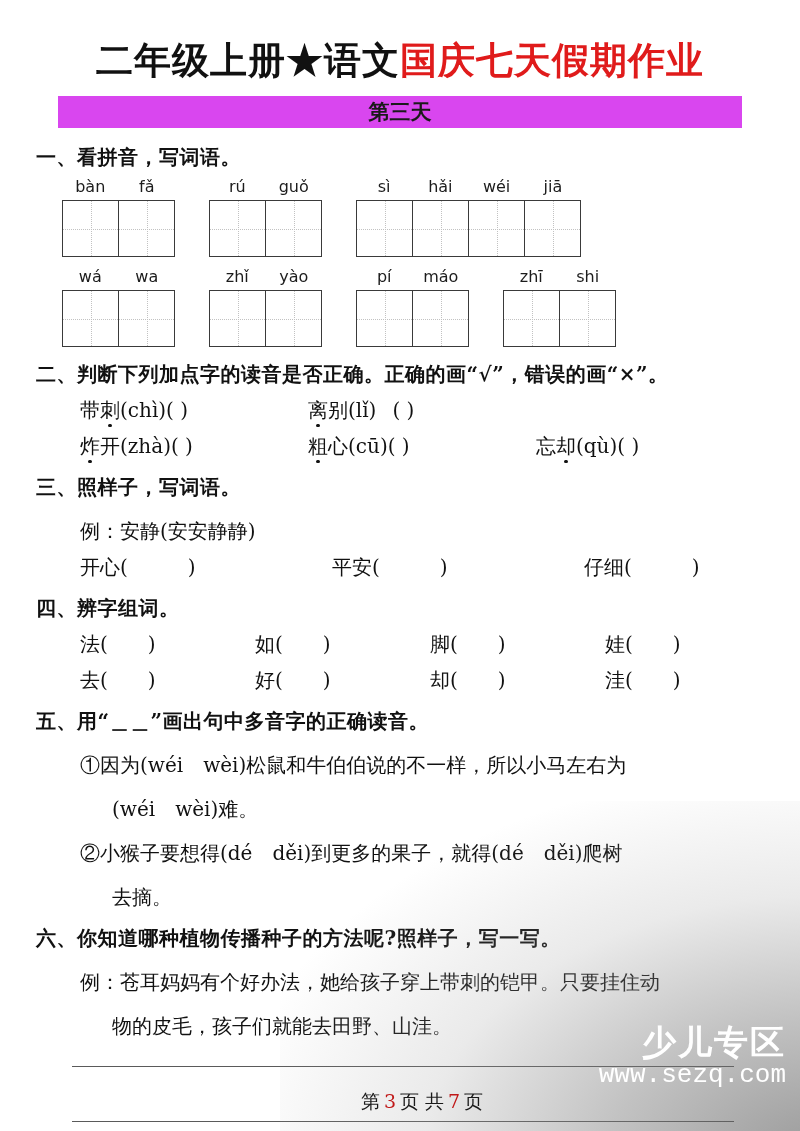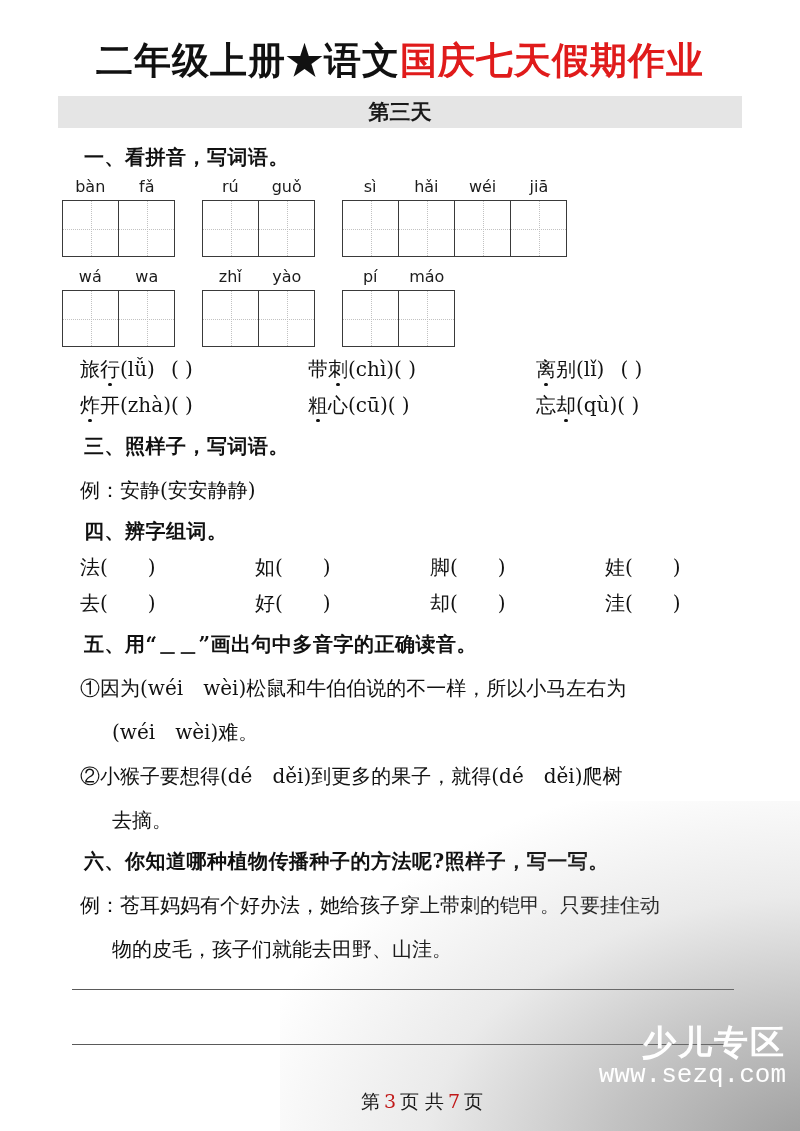--- a/index.html
+++ b/index.html
@@ -42,49 +42,48 @@
     letter-spacing: 1px;
   }
   .title-black { color: #111111; }
   .title-red { color: #e01b1b; }
 
   .banner {
     margin: 10px 58px 16px 58px;
     height: 32px;
     line-height: 32px;
     text-align: center;
-    background: #e5e5e5;
+    background: #d946ef;
     font-size: 21px;
     font-weight: bold;
     color: #1a1a1a;
     font-family: "DejaVu Serif", "Liberation Serif", serif;
   }
 
   .content { padding: 0 30px 0 36px; }
 
   .q-head {
     font-size: 20px;
     font-weight: bold;
     color: #111111;
     margin-top: 14px;
     margin-bottom: 4px;
     letter-spacing: 0.5px;
     font-family: "DejaVu Serif", "Liberation Serif", serif;
-    margin-left: 48px;
   }
 
   
   .pin-row {
     display: flex;
     align-items: flex-end;
     margin-left: 26px;
     margin-top: 6px;
   }
   .pin-row.row2 { margin-top: 10px; }
-  .pin-group { margin-right: 27px; }
+  .pin-group { margin-right: 34px; }
   .pin-labels {
     display: flex;
     justify-content: space-around;
     font-family: "DejaVu Sans", "Liberation Sans", sans-serif;
     font-size: 16px;
     color: #1c1c1c;
     margin-bottom: 4px;
   }
   .pin-labels span { flex: 1 1 0; text-align: center; }
   .grid {
@@ -273,38 +272,53 @@
       <div class="pin-group">
         <div class="pin-labels">
           <span>pí</span>
           <span>máo</span>
         </div>
         <div class="grid">
           <div class="cell"></div>
           <div class="cell"></div>
         </div>
       </div>
-    </div>
-
-
-    <div class="cols">
-      <div class="col w-s2"><span>旅</span><span class="dotted">行</span><span>(lǚ)</span><span class="pin-gap"></span><span>(          )</span></div>
+      <div class="pin-group">
+        <div class="pin-labels">
+          <span>zhī</span>
+          <span>shi</span>
+        </div>
+        <div class="grid">
+          <div class="cell"></div>
+          <div class="cell"></div>
+        </div>
+      </div>
+    </div>
+
+    <div class="q-head">二、判断下列加点字的读音是否正确。正确的画“√”，错误的画“×”。</div>
+
+    <div class="cols">
       <div class="col w-s2"><span>带</span><span class="dotted">刺</span><span>(chì)</span><span>(          )</span></div>
       <div class="col"><span class="dotted">离</span><span>别</span><span>(lǐ)</span><span class="pin-gap"></span><span>(          )</span></div>
     </div>
 
     <div class="cols">
       <div class="col w-s2"><span class="dotted">炸</span><span>开</span><span>(zhà)</span><span>(          )</span></div>
       <div class="col w-s2"><span class="dotted">粗</span><span>心</span><span>(cū)</span><span>(          )</span></div>
       <div class="col"><span>忘</span><span class="dotted">却</span><span>(qù)</span><span>(          )</span></div>
     </div>
 
     <div class="q-head">三、照样子，写词语。</div>
     <div class="line">例：安静(安安静静)</div>
 
+    <div class="cols">
+      <div class="col w-s3"><span>开心(</span><span class="paren-gap-lg"></span><span>)</span></div>
+      <div class="col w-s3"><span>平安(</span><span class="paren-gap-lg"></span><span>)</span></div>
+      <div class="col"><span>仔细(</span><span class="paren-gap-lg"></span><span>)</span></div>
+    </div>
 
     <div class="q-head">四、辨字组词。</div>
 
     <div class="cols">
       <div class="col w-s4"><span>法(</span><span class="paren-gap"></span><span>)</span></div>
       <div class="col w-s4"><span>如(</span><span class="paren-gap"></span><span>)</span></div>
       <div class="col w-s4"><span>脚(</span><span class="paren-gap"></span><span>)</span></div>
       <div class="col"><span>娃(</span><span class="paren-gap"></span><span>)</span></div>
     </div>
     <div class="cols">

